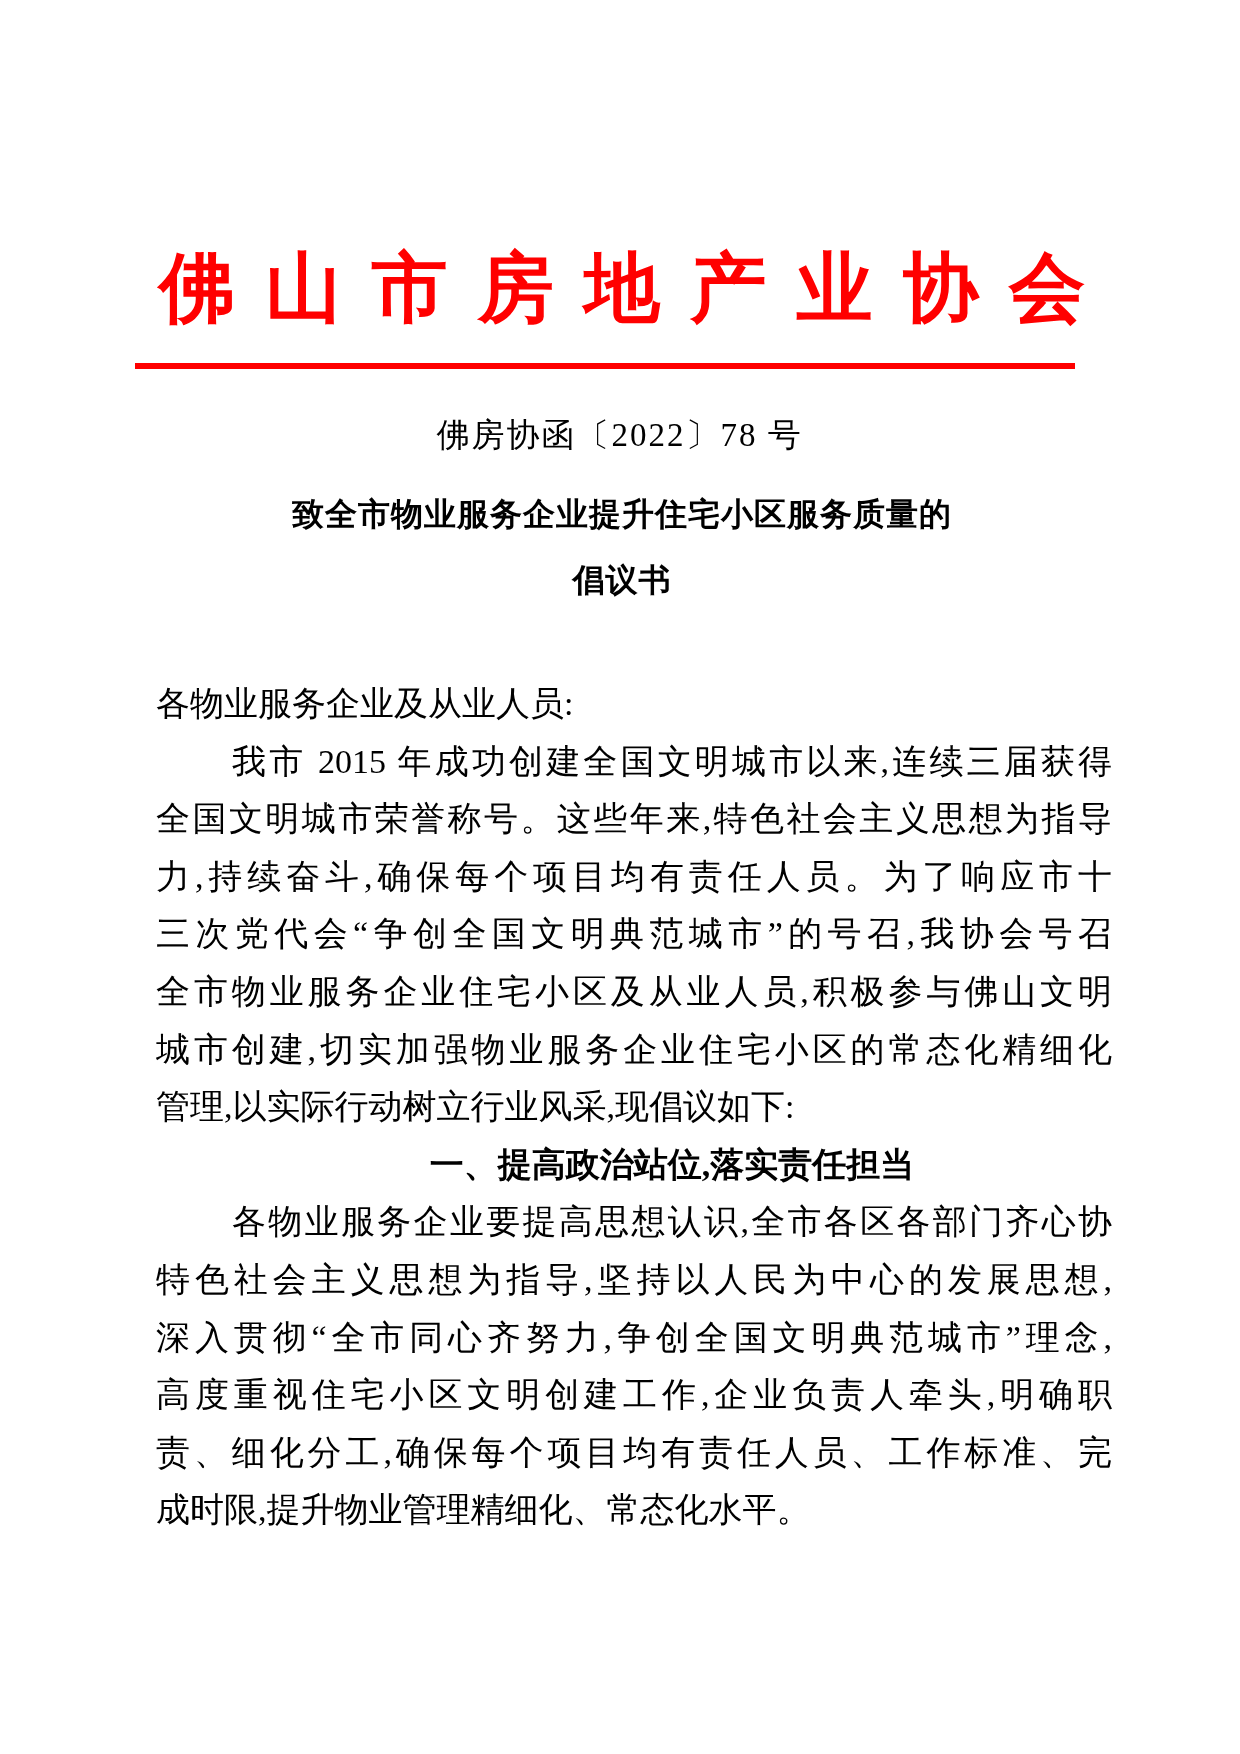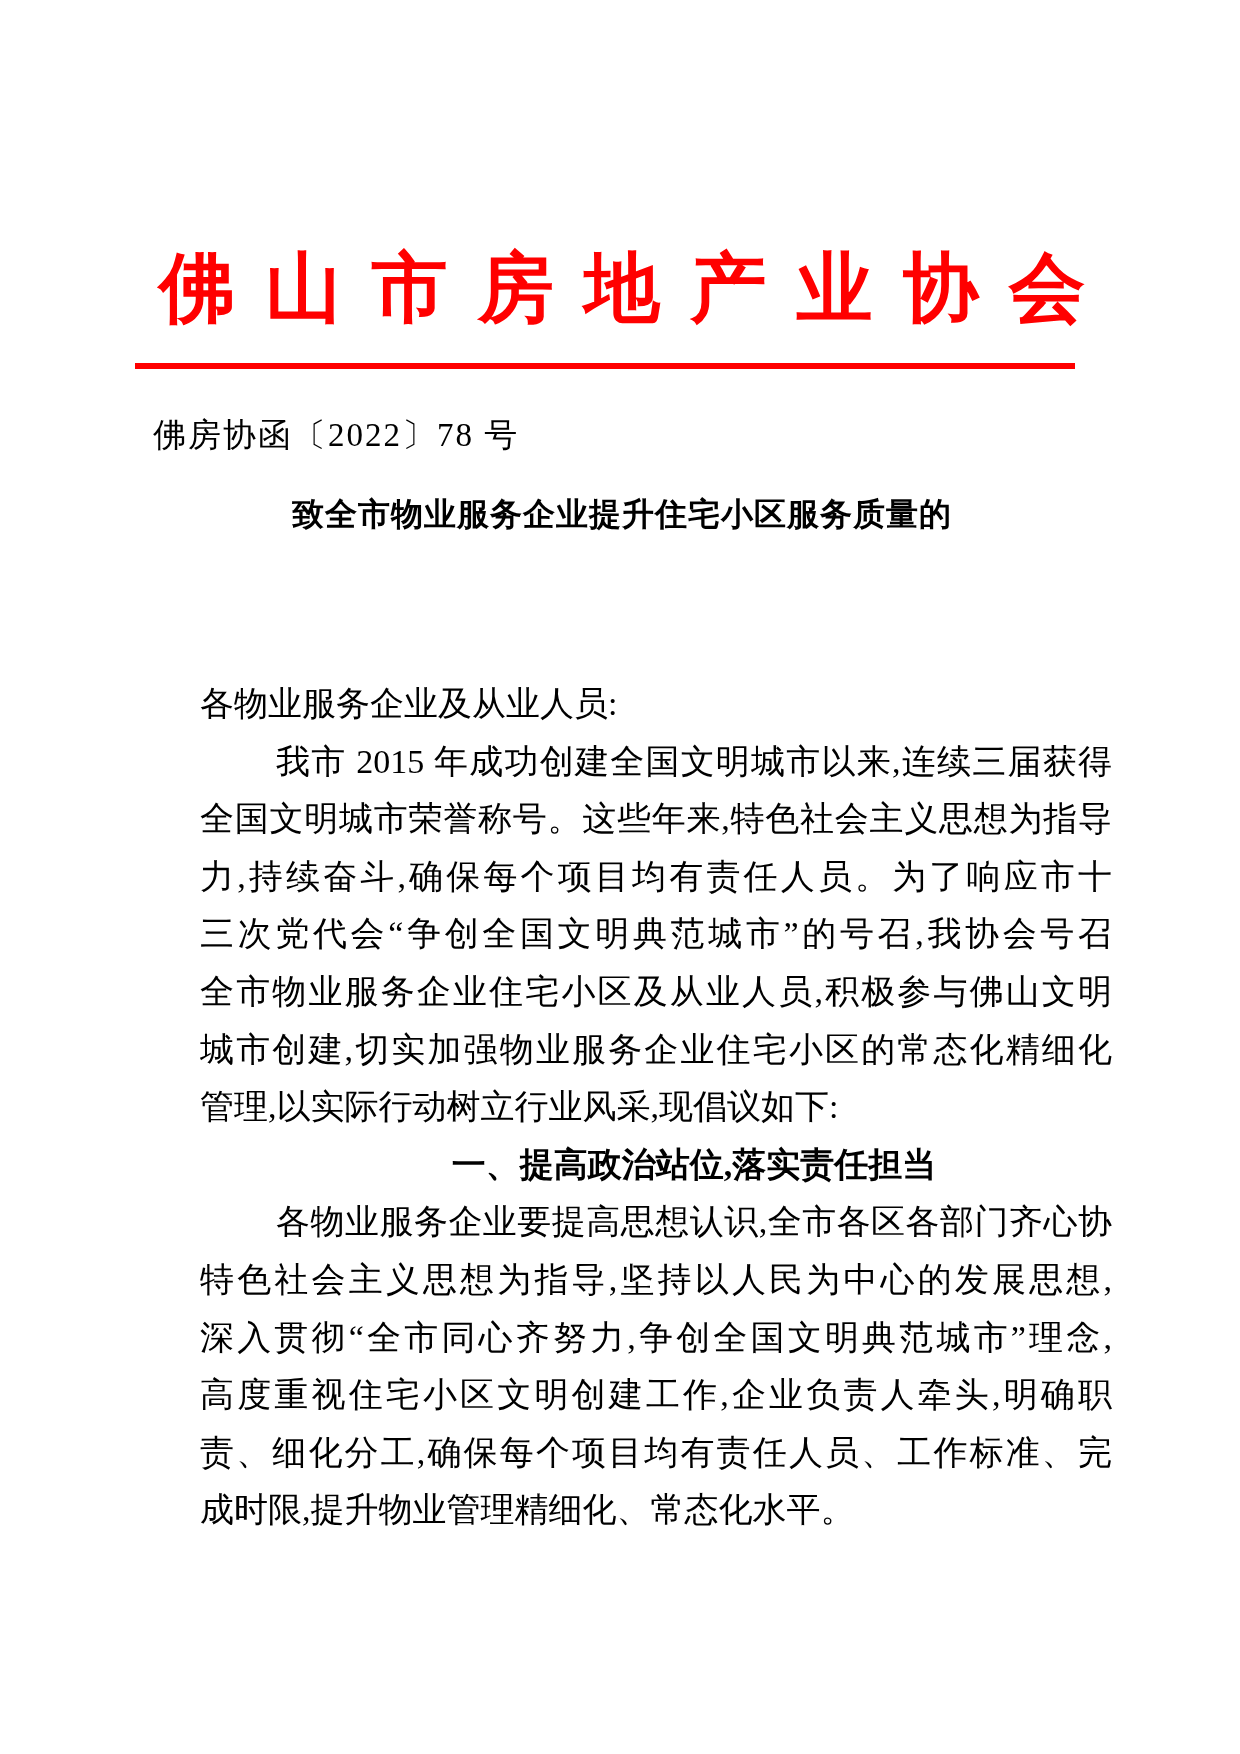--- a/index.html
+++ b/index.html
@@ -36,21 +36,21 @@
     height: 6px;
     background: #ff0000;
   }
   .doc-number {
     position: absolute;
     top: 410px;
     left: 150px;
     width: 935px;
     font-size: 33px;
     line-height: 44px;
-    text-align: left;
+    text-align: center;
     letter-spacing: 2px;
   }
   .doc-title {
     position: absolute;
     top: 478px;
     left: 0;
     width: 1240px;
     text-align: center;
     font-size: 32px;
     font-weight: bold;
@@ -62,21 +62,20 @@
     top: 671px;
     left: 152px;
     width: 960px;
     font-size: 34px;
     line-height: 57.6px;
   }
   .body-line {
     height: 57.6px;
     overflow: visible;
     text-align: left;
-    margin-left: 44px;
   }
   .body-line.indent { text-indent: 76px; }
   .body-line.bold { font-weight: bold; text-align: center; }
   .body-line.justify {
     text-align: justify;
     text-align-last: justify;
   }
 </style>
 </head>
 <body>
@@ -84,20 +83,21 @@
 <div class="page">
 
   <div class="org-name" style="color: rgb(255, 0, 0);">佛 山 市 房 地 产 业 协 会</div>
 
   <div class="red-line" style="background: rgb(255, 0, 0);"></div>
 
   <div class="doc-number">佛房协函〔2022〕78 号</div>
 
   <div class="doc-title">
     <div>致全市物业服务企业提升住宅小区服务质量的</div>
+    <div>倡议书</div>
   </div>
 
   <div class="doc-body">
       <div class="body-line">各物业服务企业及从业人员:</div>
       <div class="body-line indent justify">我市 2015 年成功创建全国文明城市以来,连续三届获得</div>
       <div class="body-line justify">全国文明城市荣誉称号。这些年来,特色社会主义思想为指导</div>
       <div class="body-line justify">力,持续奋斗,确保每个项目均有责任人员。为了响应市十</div>
       <div class="body-line justify">三次党代会“争创全国文明典范城市”的号召,我协会号召</div>
       <div class="body-line justify">全市物业服务企业住宅小区及从业人员,积极参与佛山文明</div>
       <div class="body-line justify">城市创建,切实加强物业服务企业住宅小区的常态化精细化</div>

